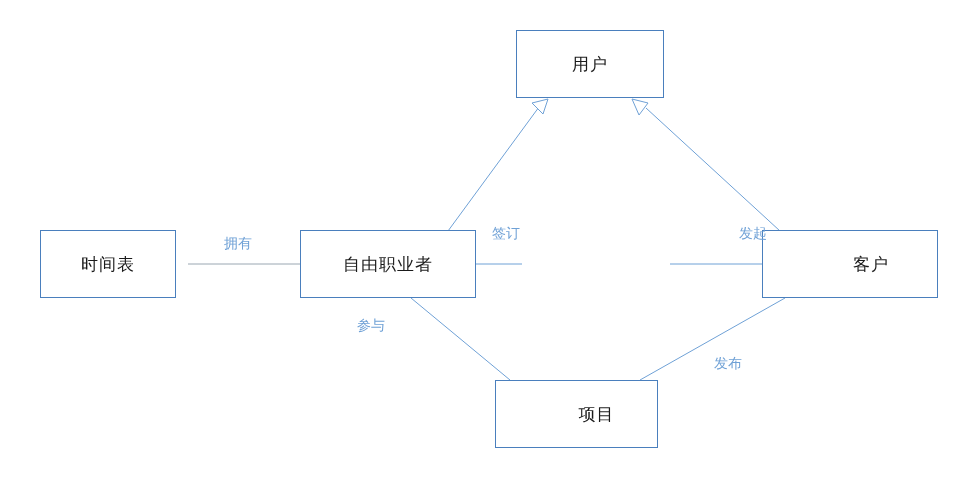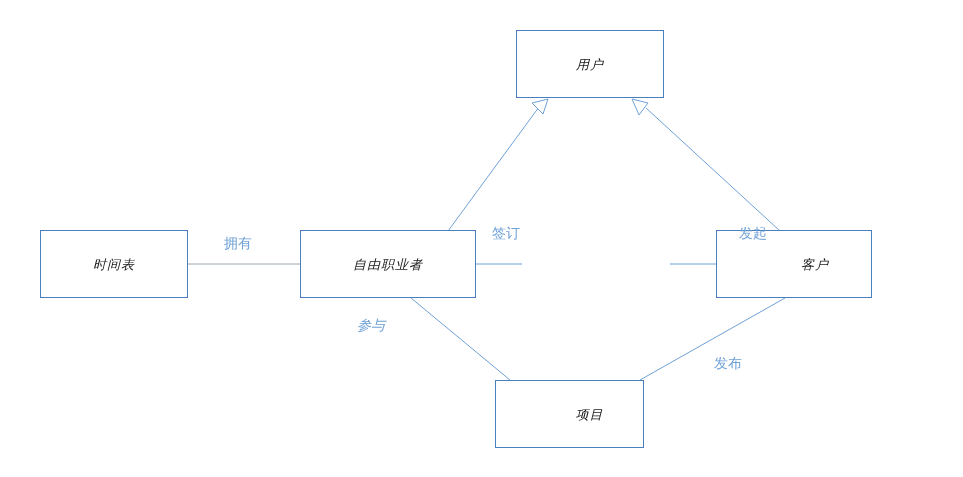--- a/index.html
+++ b/index.html
@@ -25,27 +25,26 @@
   .entity-node {
     position: absolute;
     box-sizing: border-box;
     border: 1px solid #4a7fbd;
     background: #ffffff;
     display: flex;
     align-items: center;
     justify-content: center;
   }
   .entity-label {
-    font-size: 13px;
+    font-size: 17px;
     color: #1a1a1a;
     letter-spacing: 1px;
     line-height: 1;
     white-space: nowrap;
     font-family: "DejaVu Sans", "Liberation Sans", sans-serif;
-    font-style: italic;
   }
   .edge-label {
     position: absolute;
     font-size: 14px;
     color: #6fa1d6;
     white-space: nowrap;
     line-height: 1;
     font-family: "DejaVu Sans", "Liberation Sans", sans-serif;
   }
 </style>
@@ -66,44 +65,44 @@
 
     <line x1="785" y1="298" x2="640" y2="380" stroke="#6fa1d6" stroke-width="1"></line>
 
     <line x1="448" y1="231" x2="539" y2="107" stroke="#6fa1d6" stroke-width="1"></line>
     <polygon points="548,99 532,103 543,114" fill="#ffffff" stroke="#6fa1d6" stroke-width="1" stroke-linejoin="miter"></polygon>
 
     <line x1="780" y1="231" x2="646" y2="108" stroke="#6fa1d6" stroke-width="1"></line>
     <polygon points="632,99 648,103 639,115" fill="#ffffff" stroke="#6fa1d6" stroke-width="1" stroke-linejoin="miter"></polygon>
   </svg>
 
-  <div class="entity-node" style="left:40px; top:230px; width:148px; height:68px;">
+  <div class="entity-node" style="left:40px; top:230px; width:136px; height:68px;">
     <span class="entity-label">时间表</span>
   </div>
 
   <div class="entity-node" style="left:300px; top:230px; width:176px; height:68px;">
     <span class="entity-label">自由职业者</span>
   </div>
 
 
-  <div class="entity-node" style="left:716px; top:230px; width:156px; height:68px;padding-left:42px;">
+  <div class="entity-node" style="left:762px; top:230px; width:176px; height:68px;padding-left:42px;">
     <span class="entity-label">客户</span>
   </div>
 
   <div class="entity-node" style="left:516px; top:30px; width:148px; height:68px;">
     <span class="entity-label">用户</span>
   </div>
 
-  <div class="entity-node" style="left:495px; top:380px; width:149px; height:68px;padding-left:40px;">
+  <div class="entity-node" style="left:495px; top:380px; width:163px; height:68px;padding-left:40px;">
     <span class="entity-label">项目</span>
   </div>
 
   <span class="edge-label" style="left:224px; top:236px;">拥有</span>
 
   <span class="edge-label" style="left:492px; top:226px;">签订</span>
 
   <span class="edge-label" style="left:700px; top:226px;margin-left:39px;">发起</span>
 
-  <span class="edge-label" style="left:357px; top:318px;font-style:italic;">参与</span>
+  <span class="edge-label" style="left:357px; top:318px;">参与</span>
 
   <span class="edge-label" style="left:714px; top:357px;font-family:Liberation Serif, serif;">发布</span>
 
 </div>
 
 </body></html>

